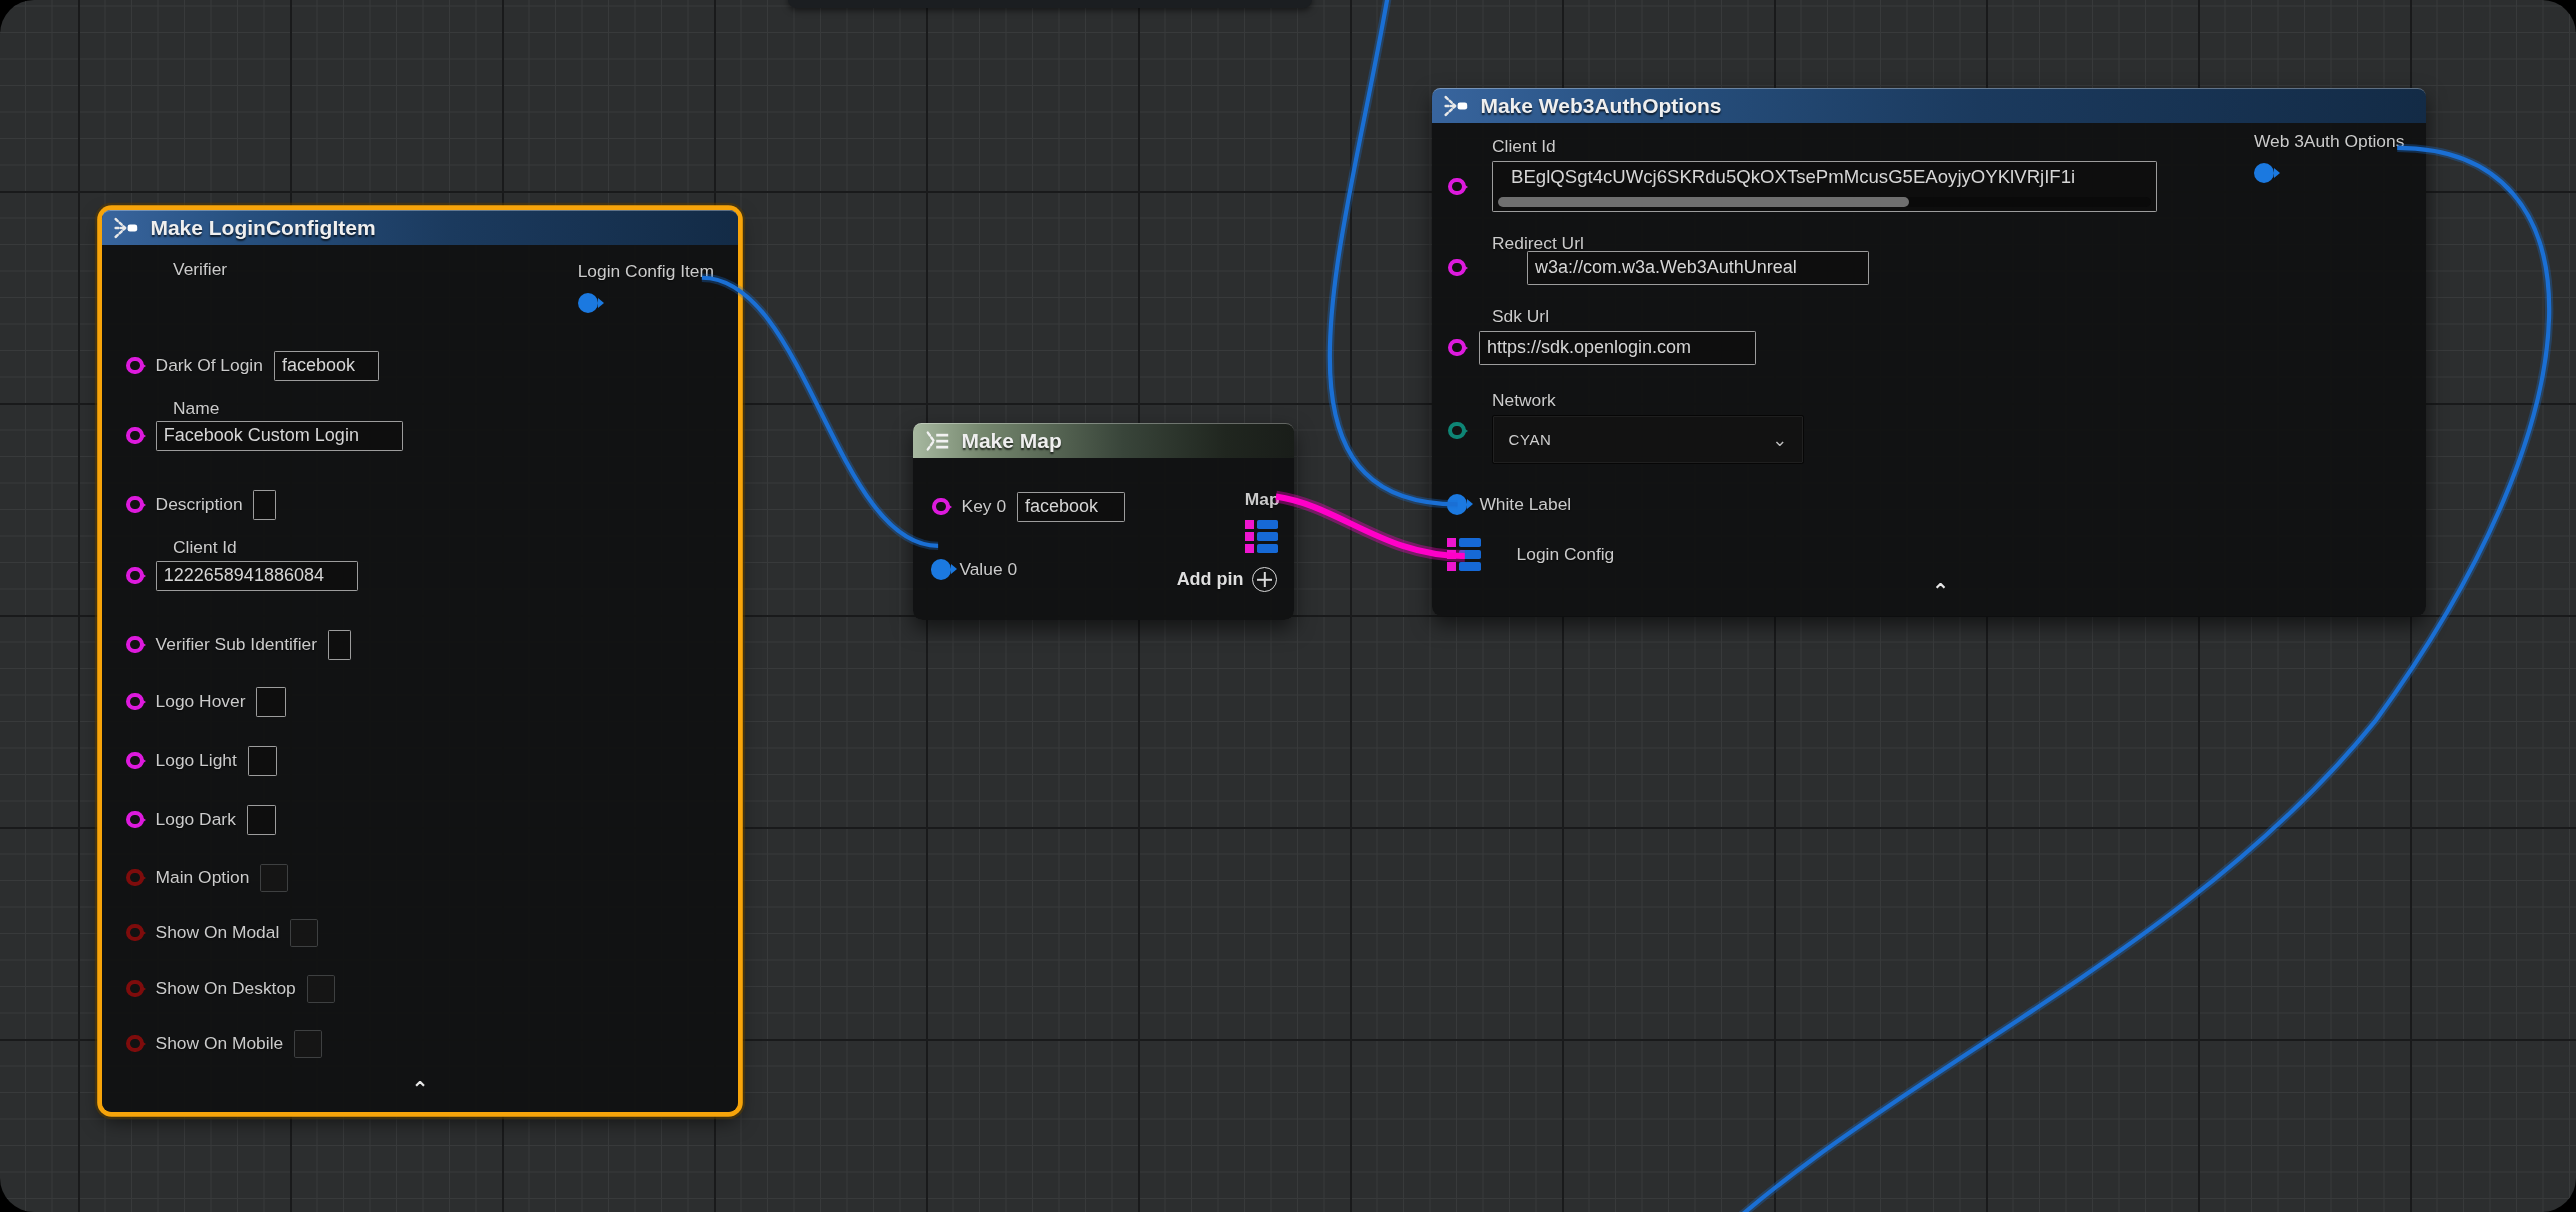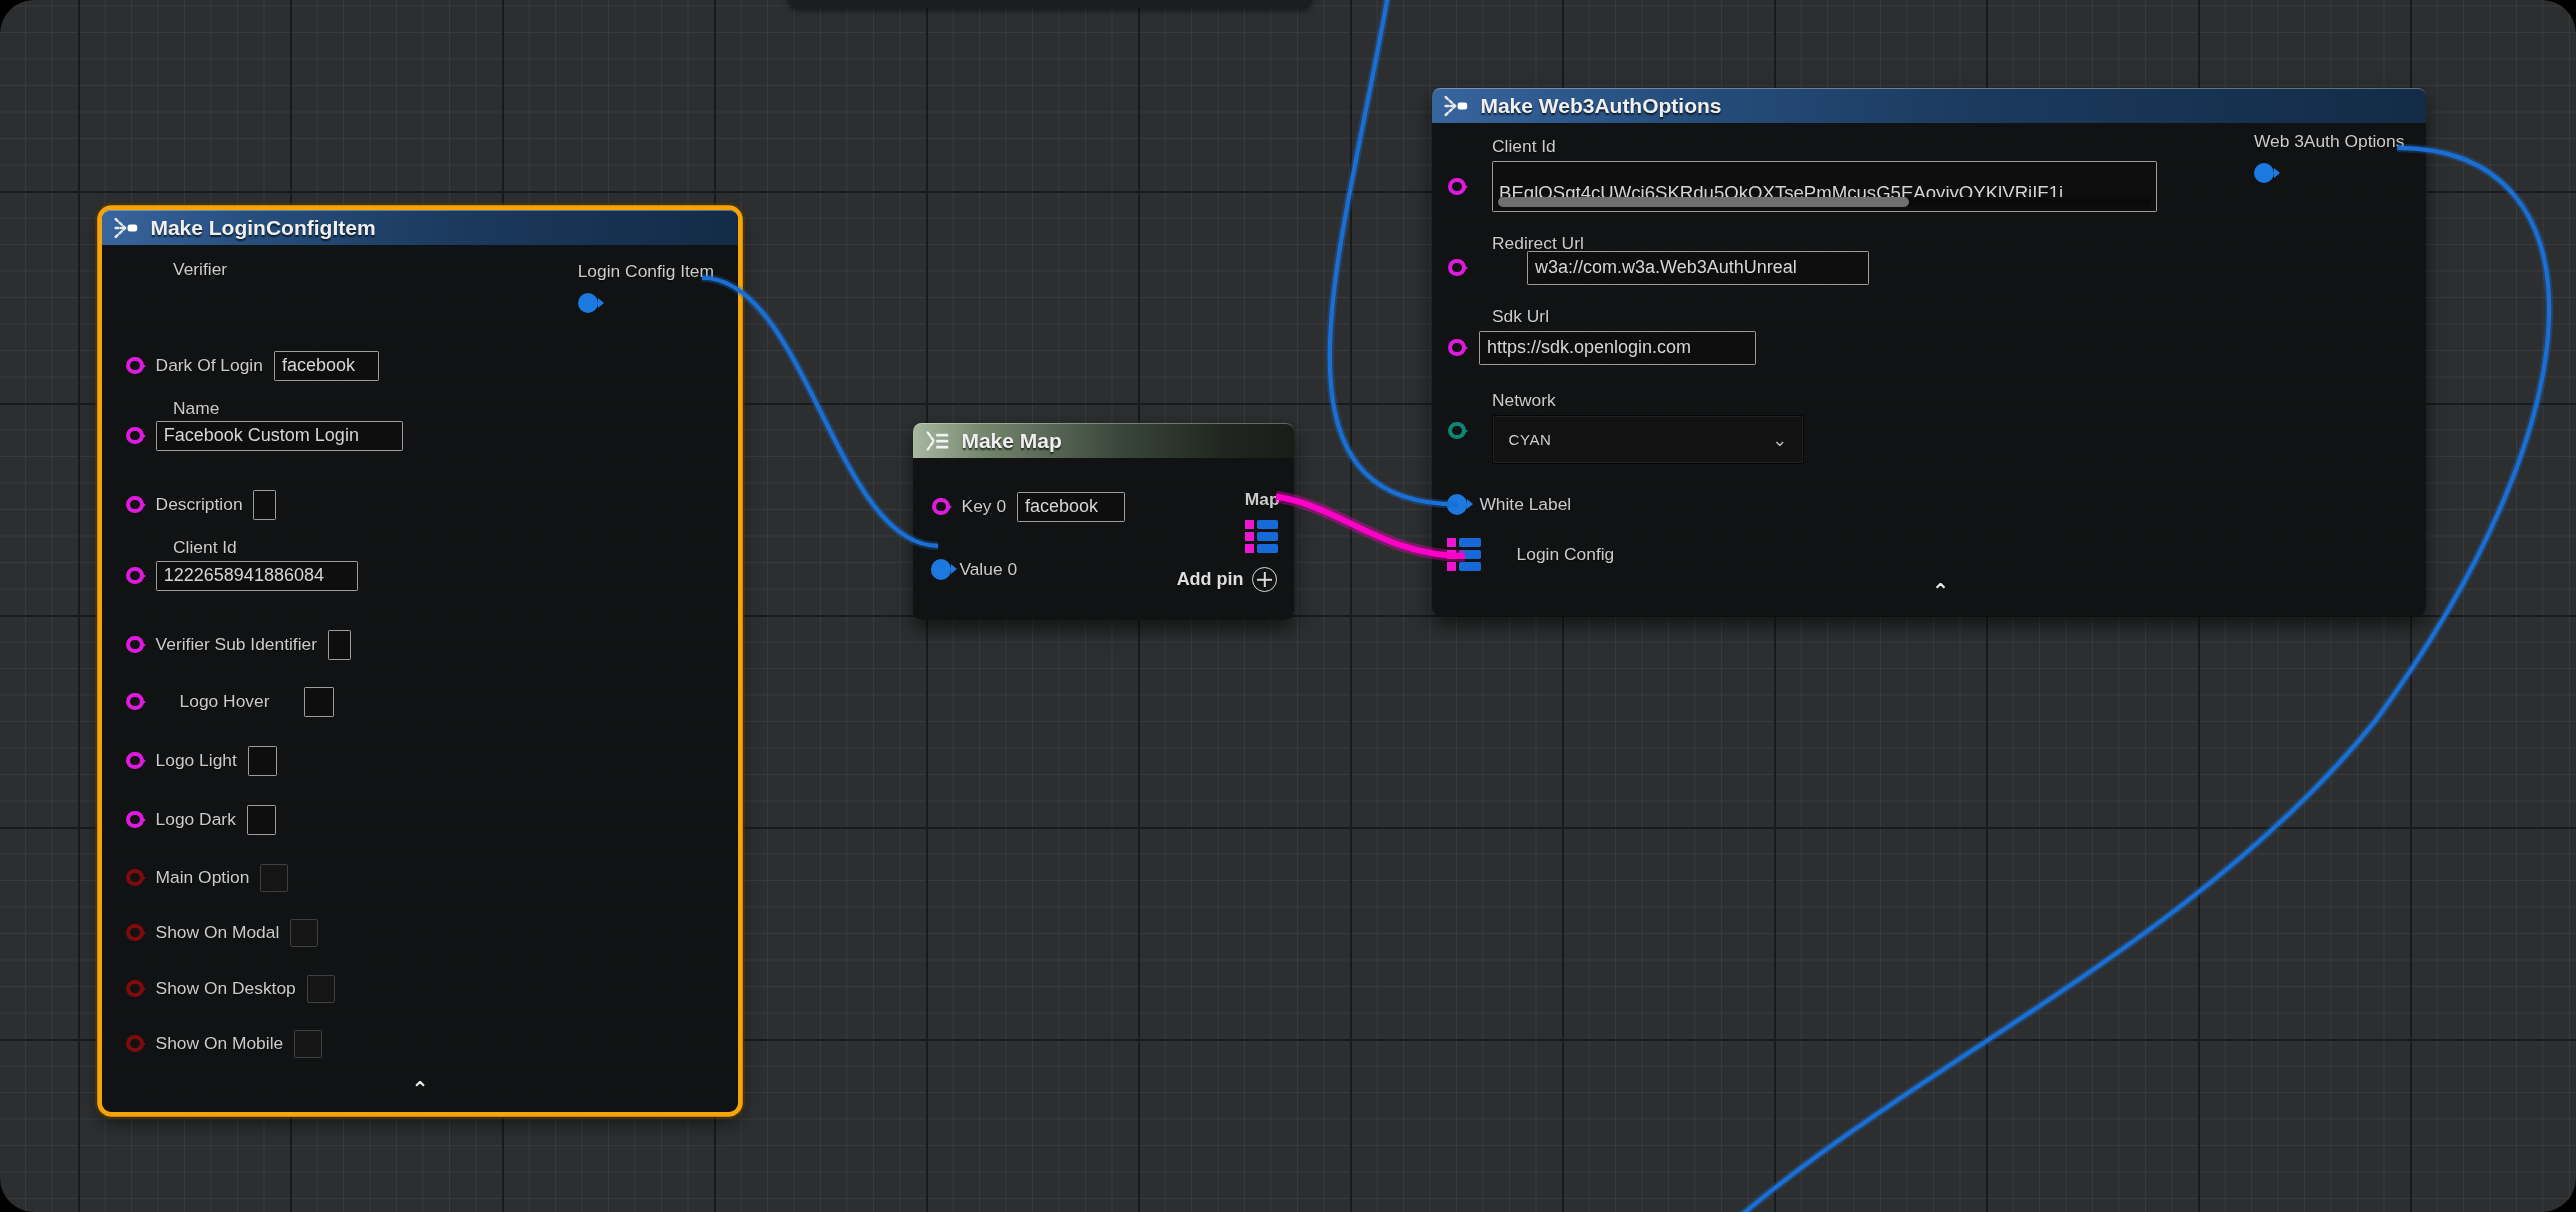--- a/index.html
+++ b/index.html
@@ -51,21 +51,21 @@
   .pin-map{display:flex;flex-direction:column;gap:3px;flex:0 0 auto;}
   .pin-map .mrow{display:flex;gap:3px;}
   .pin-map .msq{width:9px;height:9px;background:#ee16cf;}
   .pin-map .mbar{width:21.6px;height:9px;background:#1669d6;border-radius:1.8px;}
 
   .txt{background:#0e0e0e;border:1.2px solid #9d9d9d;border-radius:1.2px;color:#d6d6d6;
        font-family:"Liberation Sans","DejaVu Sans",sans-serif;font-size:18px;height:30px;
        box-sizing:border-box;padding:0 7.2px;outline:none;}
   .checkbox{width:28px;height:28px;background:#151515;border:1.8px solid #3e4041;border-radius:1.8px;box-sizing:border-box;}
   .bigbox{position:absolute;background:#0e0e0e;border:1.8px solid #9d9d9d;border-radius:1.2px;box-sizing:border-box;overflow:hidden;}
-  .bigbox .bigtxt{position:absolute;left:6px;top:3.6px;right:2.4px;color:#d6d6d6;font-size:18.6px;white-space:nowrap;margin-top:16px;}
+  .bigbox .bigtxt{position:absolute;left:18px;top:3.6px;right:2.4px;color:#d6d6d6;font-size:18.6px;white-space:nowrap;}
   .scrollbar{position:absolute;left:4.8px;right:4.8px;bottom:3.6px;height:10.8px;background:#0a0a0a;border-radius:5.4px;}
   .scrollthumb{position:absolute;left:0;top:0;height:10.8px;width:63%;background:#6f6f6f;border-radius:5.4px;}
   .dropdown{position:absolute;background:#121212;border:1.2px solid #060606;border-radius:2.4px;
             box-shadow:inset 0 0 0 0.6px #2c2c2c;display:flex;align-items:center;justify-content:space-between;
             padding:0 15.6px;box-sizing:border-box;}
   .ddtext{color:#cfcfcf;font-size:15px;letter-spacing:0.6px;}
   .ddchev{color:#bdbdbd;font-size:18px;}
   .collapse{position:absolute;color:#e8e8e8;font-size:20.4px;font-weight:bold;line-height:12px;}
   .addpin{display:flex;align-items:center;gap:8.4px;color:#dedede;font-size:18px;font-weight:bold;text-shadow:0 1.2px 1.2px rgba(0,0,0,.5);}
   .pluscirc{width:23px;height:23px;border:1.8px solid #d8d8d8;border-radius:50%;position:relative;}
@@ -136,21 +136,21 @@
         <span class="pin hollow c-str" style="margin-left:24px;"></span>
         <input class="txt" style="margin-left: 12px; width: 202px;" value="1222658941886084">
       </div>
 
       <div class="prow" style="top:417px;">
         <span class="pin hollow c-str" style="margin-left:24px;"></span>
         <span class="plabel" style="margin-left:12px;">Verifier Sub Identifier</span>
         <input class="txt" style="margin-left: 10.8px; width: 23px; padding: 0px;" value="">
       </div>
 
-      <div class="prow" style="top:474px;gap:24px;">
+      <div class="prow" style="top:474px;">
         <span class="pin hollow c-str" style="margin-left:24px;"></span>
         <span class="plabel" style="margin-left:12px;">Logo Hover</span>
         <input class="txt" style="margin-left: 10.8px; width: 29.5px; padding: 0px;" value="">
       </div>
 
       <div class="prow" style="top:533px;">
         <span class="pin hollow c-str" style="margin-left:24px;"></span>
         <span class="plabel" style="margin-left:12px;">Logo Light</span>
         <input class="txt" style="margin-left: 10.8px; width: 29.5px; padding: 0px;" value="">
       </div>

